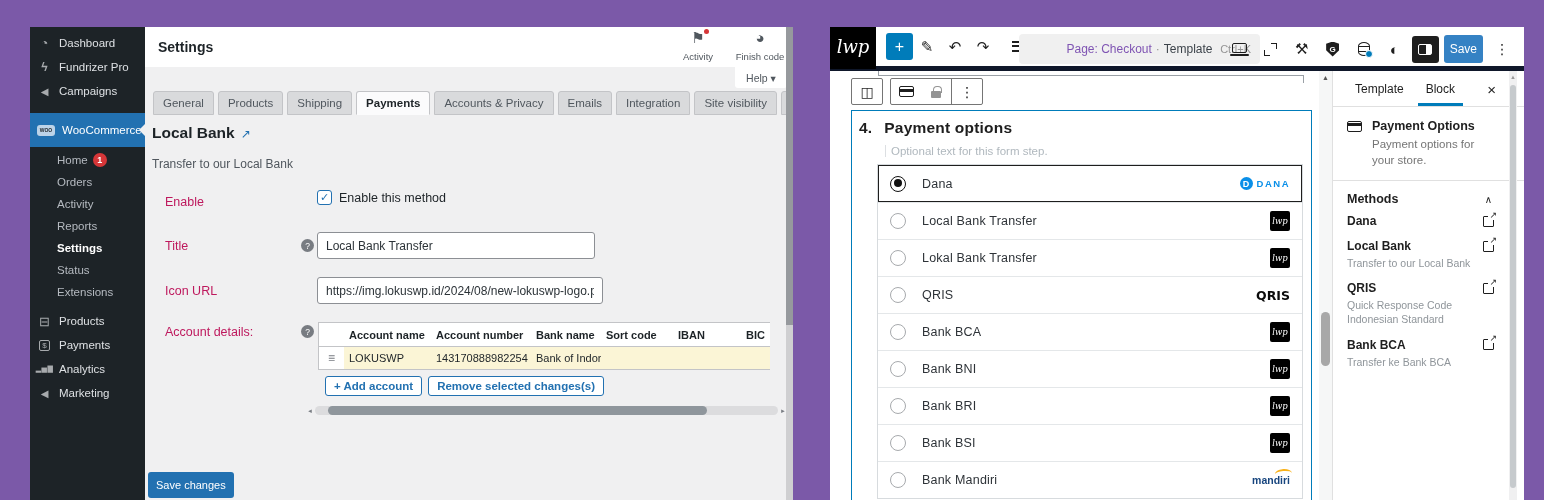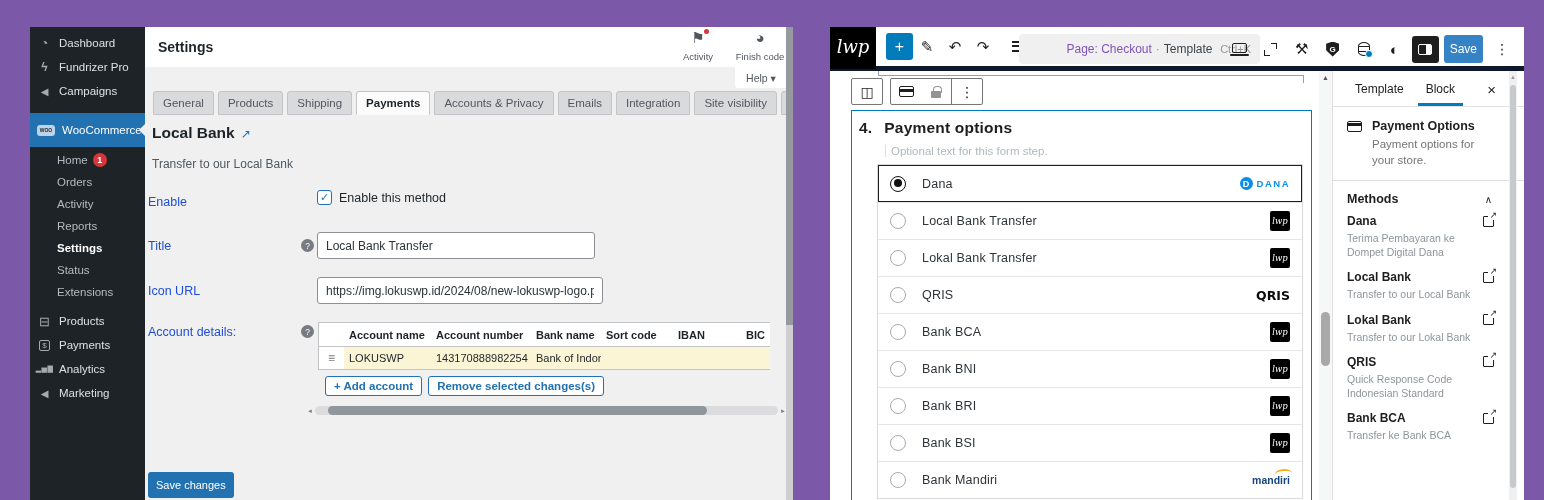--- a/index.html
+++ b/index.html
@@ -45,21 +45,21 @@
   .hdr-ico .ig{font-size:15px;line-height:16px;display:block;position:relative}
   .hdr-ico .il{font-size:9.5px}
   .act-flag::after{content:"";position:absolute;top:-1px;right:18px;width:5px;height:5px;border-radius:50%;background:var(--badge-red)}
   .help-tab{position:absolute;right:6px;top:40px;width:52px;height:21px;background:#fff;border-radius:0 0 3px 3px;font-size:10.5px;color:#50575e;display:flex;align-items:center;justify-content:center;cursor:pointer}
   .nav-tabs{position:absolute;left:8px;top:64px;display:flex;gap:4px}
   .nav-tab{font-size:11.5px;color:#50575e;background:#d9dadc;border:1px solid #c3c4c7;border-radius:3px 3px 0 0;padding:5px 9px;cursor:pointer;white-space:nowrap}
   .nav-tab.is-active{background:#fbfbfc;color:#1d2327;font-weight:bold;border-bottom-color:#fbfbfc}
   .sec-title{position:absolute;left:7px;top:97px;font-size:15.5px;font-weight:bold;color:#1d2327}
   .jump{color:var(--accent);font-size:12px;margin-left:6px;font-weight:normal}
   .sec-sub{position:absolute;left:7px;top:130px;font-size:12px;color:#50575e}
-  .flabel{position:absolute;left:3px;font-size:12.5px;color:#1d4ed8}
+  .flabel{position:absolute;left:20px;font-size:12.5px;color:#be185d}
   .help-tip{position:absolute;left:156px;width:13px;height:13px;border-radius:50%;background:#787c82;color:#fff;font-size:8.5px;display:flex;align-items:center;justify-content:center;cursor:pointer}
   .checkrow{position:absolute;left:172px;top:163px;display:flex;align-items:center;gap:7px;font-size:12.5px;color:#1d2327}
   .cbox{width:15px;height:15px;border:1.4px solid var(--accent);border-radius:3px;background:#fff;color:var(--accent);font-size:11px;display:flex;align-items:center;justify-content:center;cursor:pointer}
   .txt{position:absolute;left:172px;height:27px;border:1px solid #8c8f94;border-radius:3px;background:#fff;font-size:12px;color:#2c3338;padding:0 8px;font-family:"Liberation Sans",sans-serif}
   .acct-wrap{position:absolute;left:173px;top:295px;width:452px;overflow:hidden}
   .acct-table{width:482px;border:1px solid #c3c4c7;background:#fff}
   .trow{display:flex;height:23px;align-items:center}
   .trow.head{font-weight:bold}
   .tcell{font-size:11px;color:#1d2327;padding:0 5px;white-space:nowrap;overflow:hidden;flex:none;height:100%;display:flex;align-items:center}
   .trow .tcell:nth-child(1){width:25px;justify-content:center}
@@ -464,38 +464,30 @@
         <span class="chev">∧</span>
       </div>
 
       <div class="m-list">
 
           <div class="method">
             <div class="m-head">
               <span class="m-name">Dana</span>
               <span class="ext"></span>
             </div>
-            <div class="m-desc">Terima Pembayaran ke Dompet Digital Dana</div>
           </div>
 
           <div class="method">
             <div class="m-head">
               <span class="m-name">Local Bank</span>
               <span class="ext"></span>
             </div>
             <div class="m-desc">Transfer to our Local Bank</div>
           </div>
 
-          <div class="method">
-            <div class="m-head">
-              <span class="m-name">Lokal Bank</span>
-              <span class="ext"></span>
-            </div>
-            <div class="m-desc">Transfer to our Lokal Bank</div>
-          </div>
 
           <div class="method">
             <div class="m-head">
               <span class="m-name">QRIS</span>
               <span class="ext"></span>
             </div>
             <div class="m-desc">Quick Response Code Indonesian Standard</div>
           </div>
 
           <div class="method">

